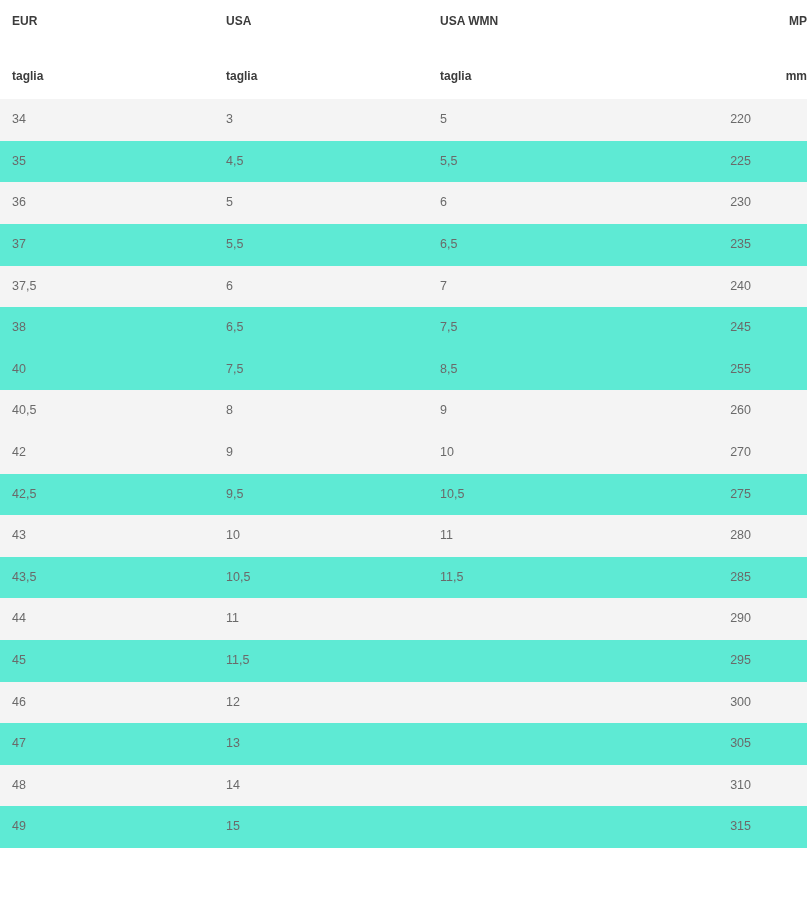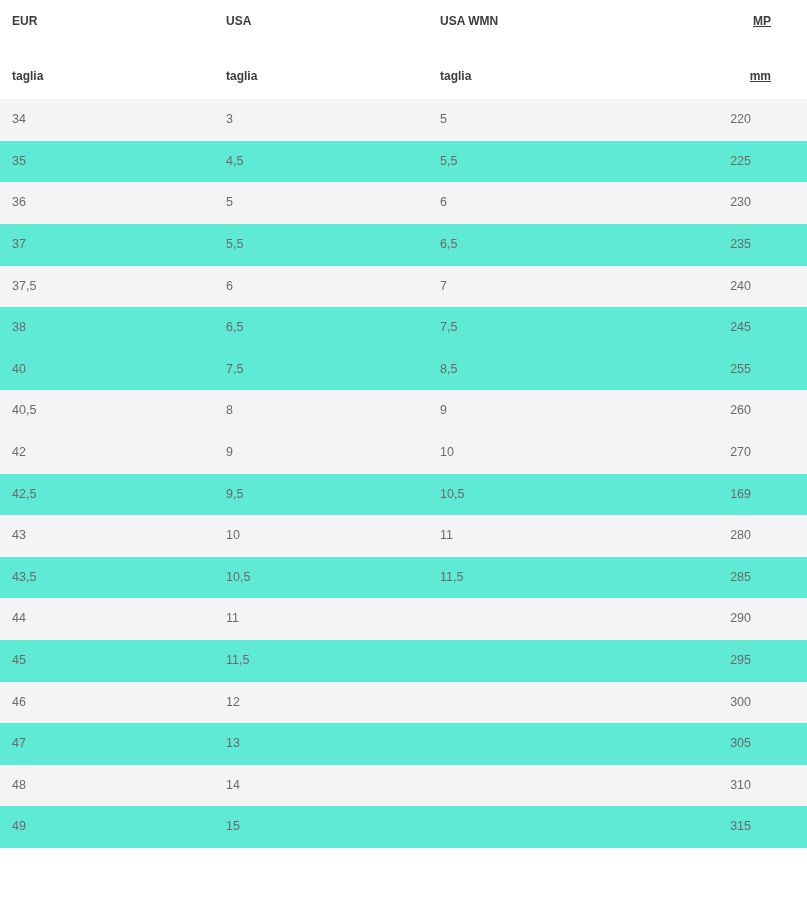--- a/index.html
+++ b/index.html
@@ -31,22 +31,20 @@
     font-size: 12px;
     font-weight: bold;
     color: #3c3c3c;
     background: #ffffff;
     border: none;
     line-height: 1.55;
   }
   thead th.num {
     text-align: right;
     padding-left: 0;
-    padding-right: 36px;
-    text-decoration: underline;
   }
   thead th .sub {
     display: block;
     font-weight: bold;
     margin-top: 36px;
   }
   tbody td {
     font-size: 12.5px;
     color: #6a6a6a;
     padding: 0 0 0 12px;
@@ -146,21 +144,21 @@
       <tr class="odd">
         <td>42</td>
         <td>9</td>
         <td>10</td>
         <td class="num">270</td>
       </tr>
       <tr class="even">
         <td>42,5</td>
         <td>9,5</td>
         <td>10,5</td>
-        <td class="num">169</td>
+        <td class="num">275</td>
       </tr>
       <tr class="odd">
         <td>43</td>
         <td>10</td>
         <td>11</td>
         <td class="num">280</td>
       </tr>
       <tr class="even">
         <td>43,5</td>
         <td>10,5</td>

